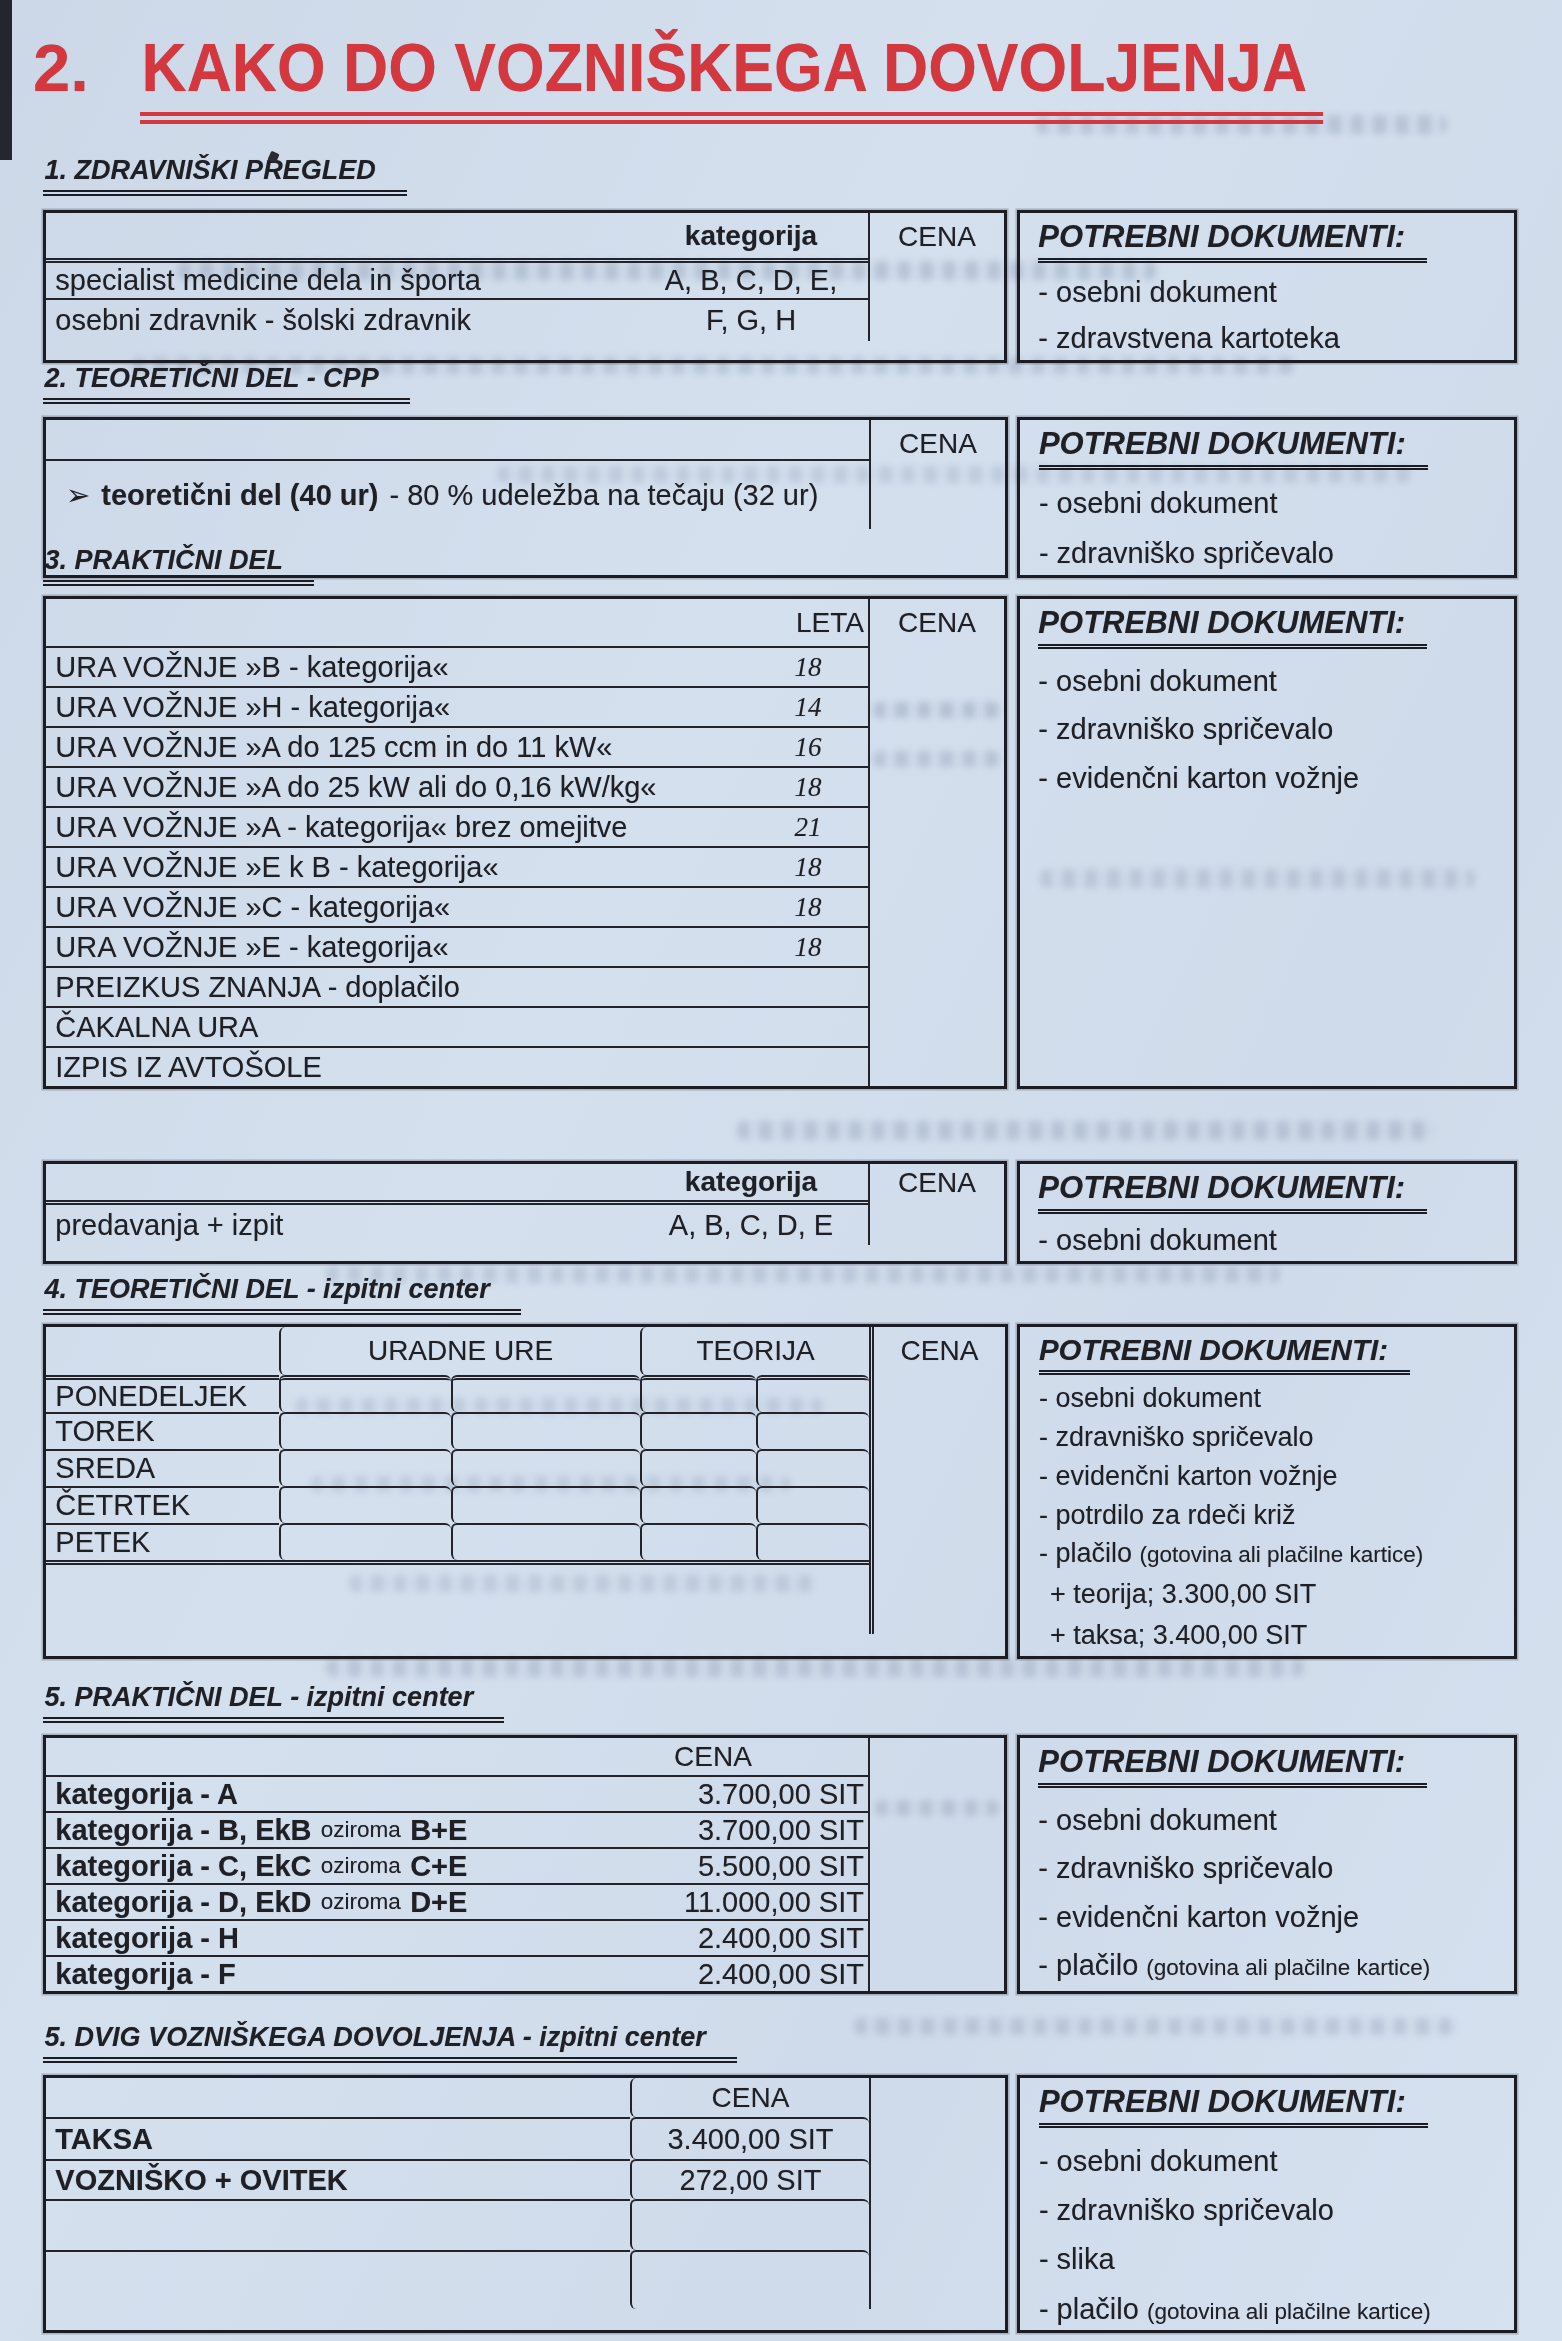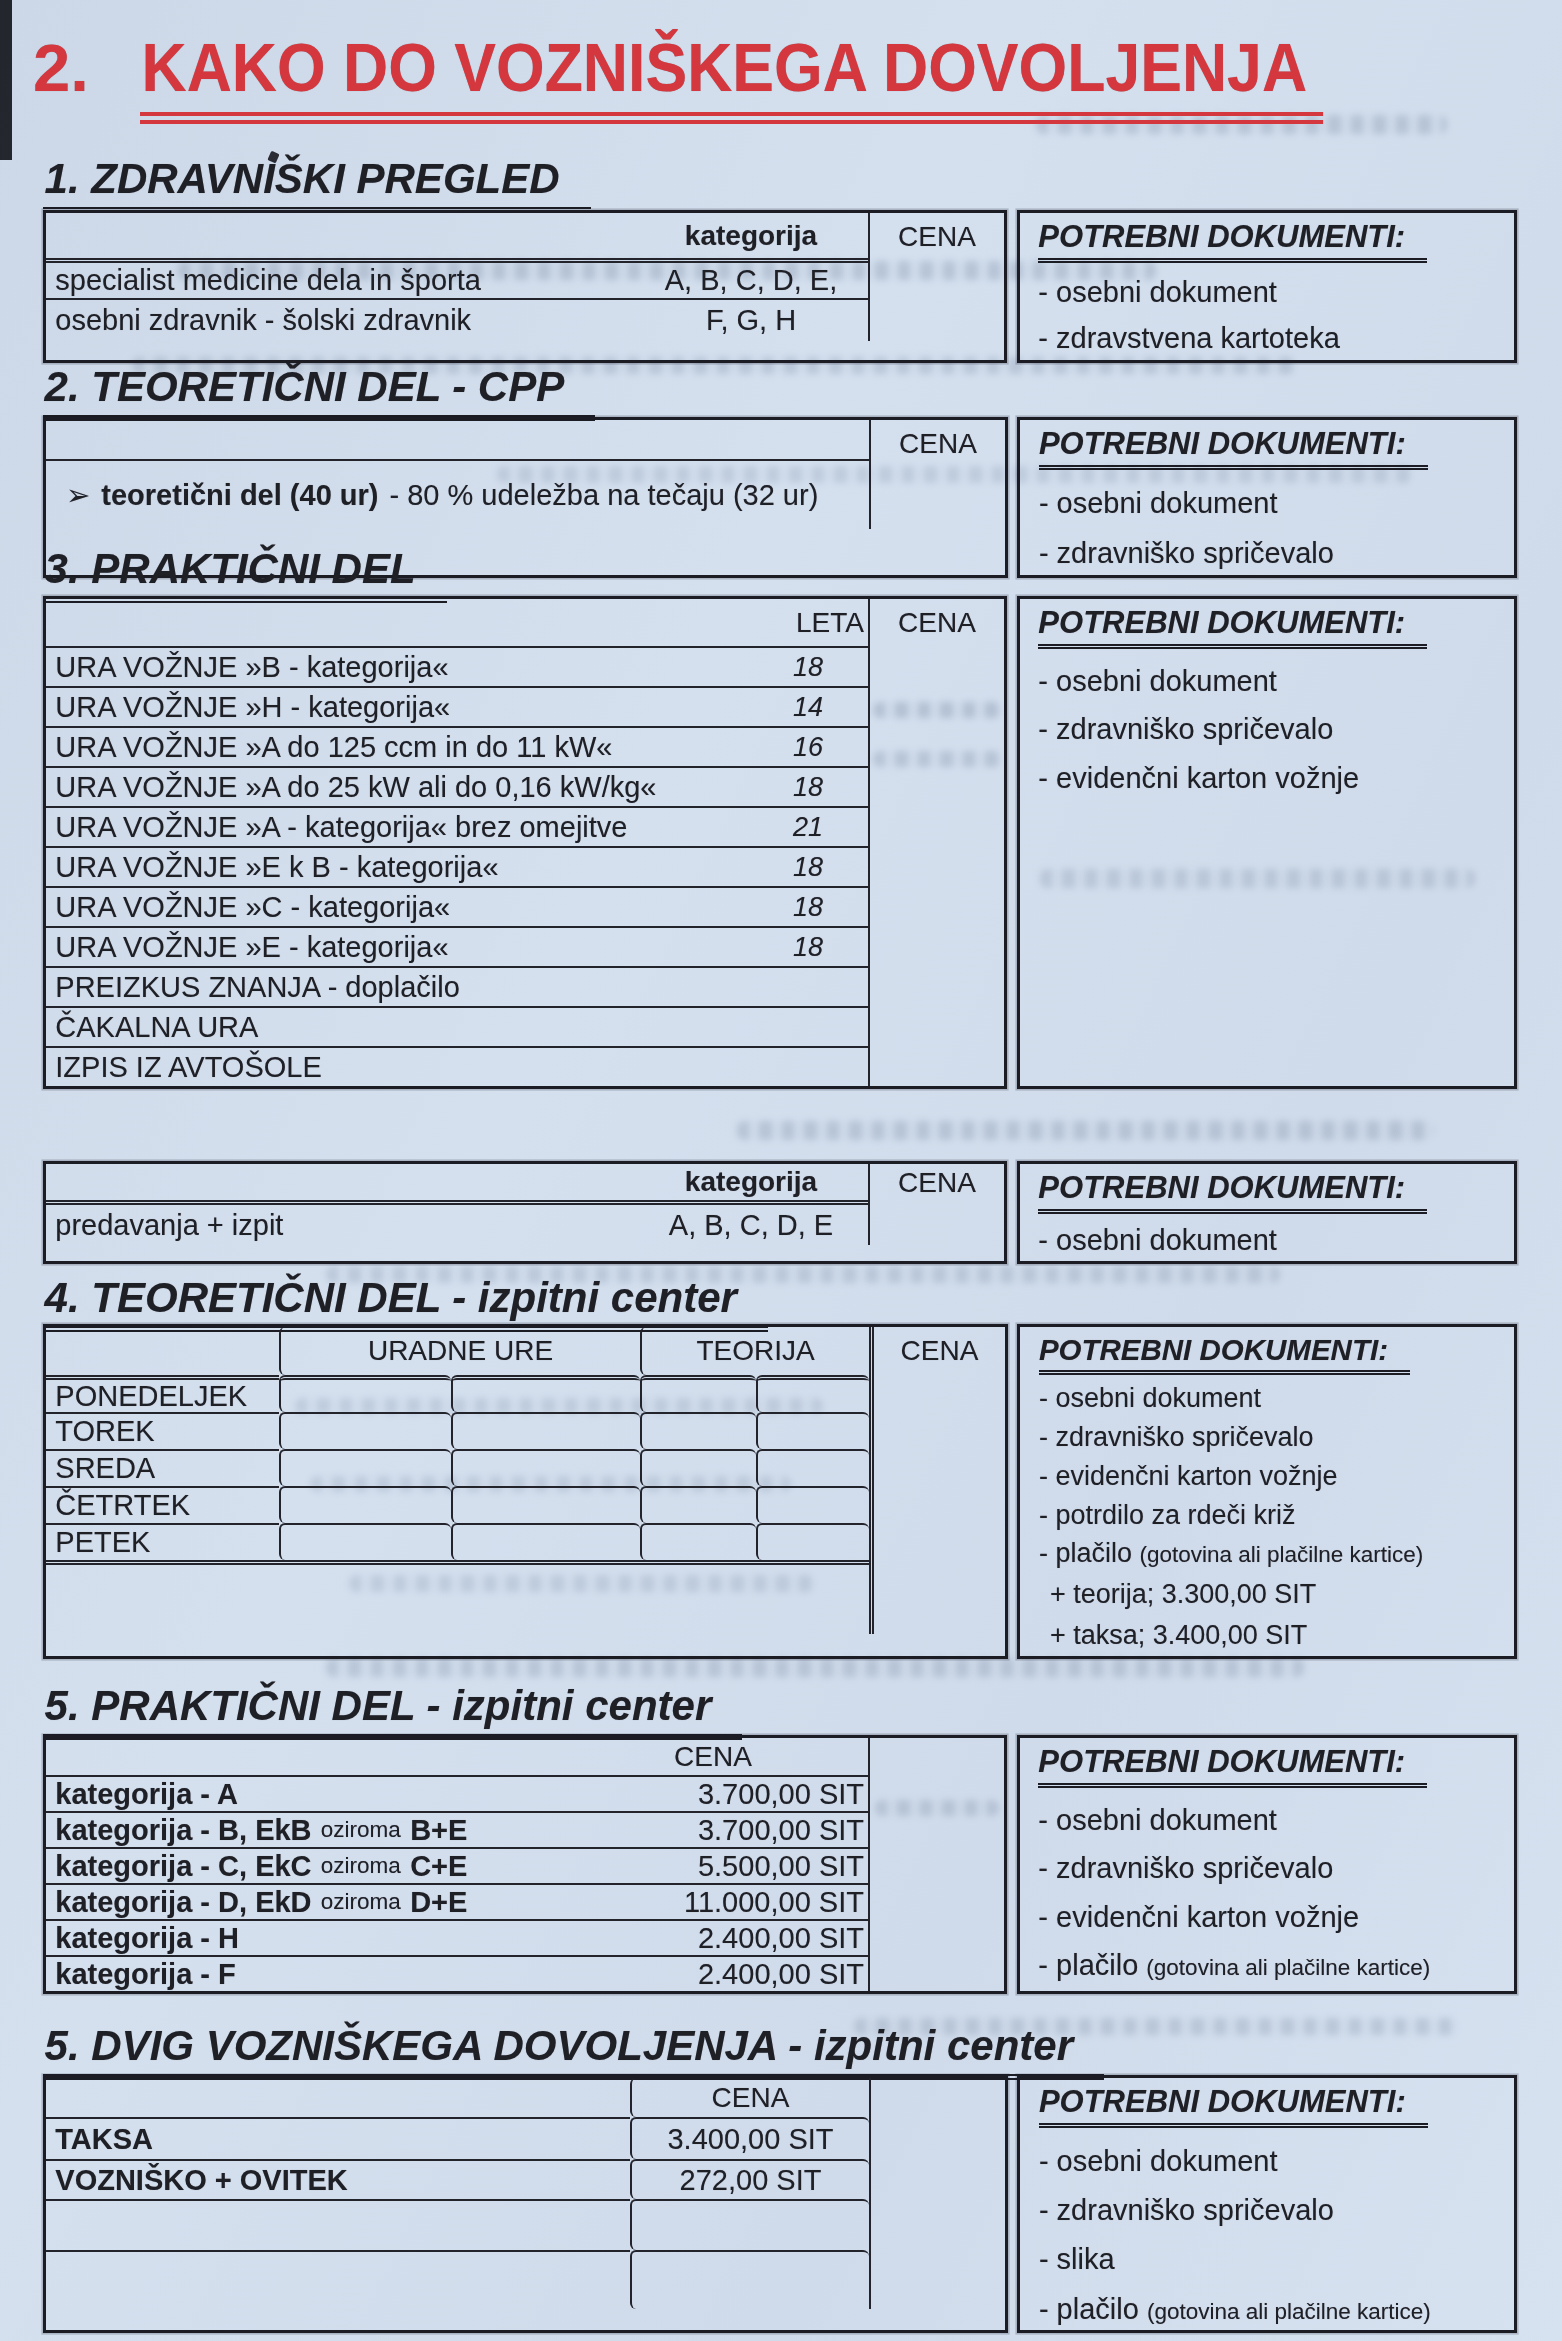--- a/index.html
+++ b/index.html
@@ -15,41 +15,41 @@
     filter:blur(3.9px);}
   .edge{position:absolute;z-index:2;left:0;top:0;width:11.6px;height:160px;background:#12131a;opacity:.9;}
   .speck{position:absolute;z-index:2;left:269px;top:152px;width:8.5px;height:10px;background:#2b2b33;transform:rotate(24deg);border-radius:1.6px;}
   
   .title-row{position:absolute;z-index:1;top:33px;left:33px;display:flex;gap:51px;align-items:flex-start;}
   .title-num{font-size:67px;font-weight:bold;line-height:1.05;}
   .title-main{font-size:68px;font-weight:bold;line-height:1.02;letter-spacing:0;
     transform:scaleX(.92);transform-origin:left top;display:inline-block;
     padding:0 17px 9.3px 1.6px;}
   
-  .h{position:absolute;z-index:1;left:43px;font-size:42px;font-weight:bold;font-style:italic;white-space:nowrap;}
+  .h{position:absolute;z-index:1;left:43px;font-size:27px;font-weight:bold;font-style:italic;white-space:nowrap;}
   .h span{display:inline-block;border-bottom:6.2px double #1c1c24;padding:0 31px 3.9px 1.6px;}
   
   .sec{position:absolute;z-index:1;left:43px;width:1474px;display:flex;gap:9.3px;align-items:stretch;}
   .lt{width:966px;box-sizing:border-box;border:3.9px solid #1c1c24;display:grid;
       box-shadow:0 0 0 1.6px rgba(25,25,40,.22);}
   .rp{width:501px;box-sizing:border-box;border:3.9px solid #1c1c24;overflow:hidden;
       box-shadow:0 0 0 1.6px rgba(25,25,40,.22);padding:4.7px 17px 4.7px 18.6px;}
   
   .c{box-sizing:border-box;display:flex;align-items:center;font-size:29px;padding:0 7.8px 0 9.3px;min-width:0;}
   .ctr{justify-content:center;padding:0 3.1px;}
   .rt{justify-content:flex-end;padding-right:4px;}
   .bt{border-top:2.3px solid #23232c;}
   .bt2{border-top:5.4px double #23232c;}
   .bl{border-left:2.3px solid #23232c;border-radius:6px;}
   .bold{font-weight:bold;}
   .hdrtxt{font-size:28px;}
   .strip{grid-row:1/-1;border-left:2.3px solid #23232c;display:flex;flex-direction:column;
          align-items:center;justify-content:flex-start;padding-top:7.8px;font-size:28px;box-sizing:border-box;}
   .strip2{border-left:5.4px double #23232c;}
-  .leta{font-style:italic;font-size:27px;}
+  .leta{font-style:italic;font-size:27px;font-family:Liberation Serif, serif;}
   .ozi{font-size:22.5px;margin:0 9.3px;}
   .gap-r{margin-right:11px;}
   .bigempty{grid-column:1/6;border-top:5.4px double #23232c;}
   
   .rph{font-size:31px;font-weight:bold;font-style:italic;white-space:nowrap;}
   .rph span{display:inline-block;border-bottom:5.4px double #1c1c24;padding:1.6px 22px 3.1px 0;}
   .rpl{font-size:29px;margin-top:13px;white-space:nowrap;}
   .paren{font-size:22.5px;}
   .rp-s2 .rpl{margin-top:17px;}
   .rp-s3 .rpl{margin-top:15.5px;}

